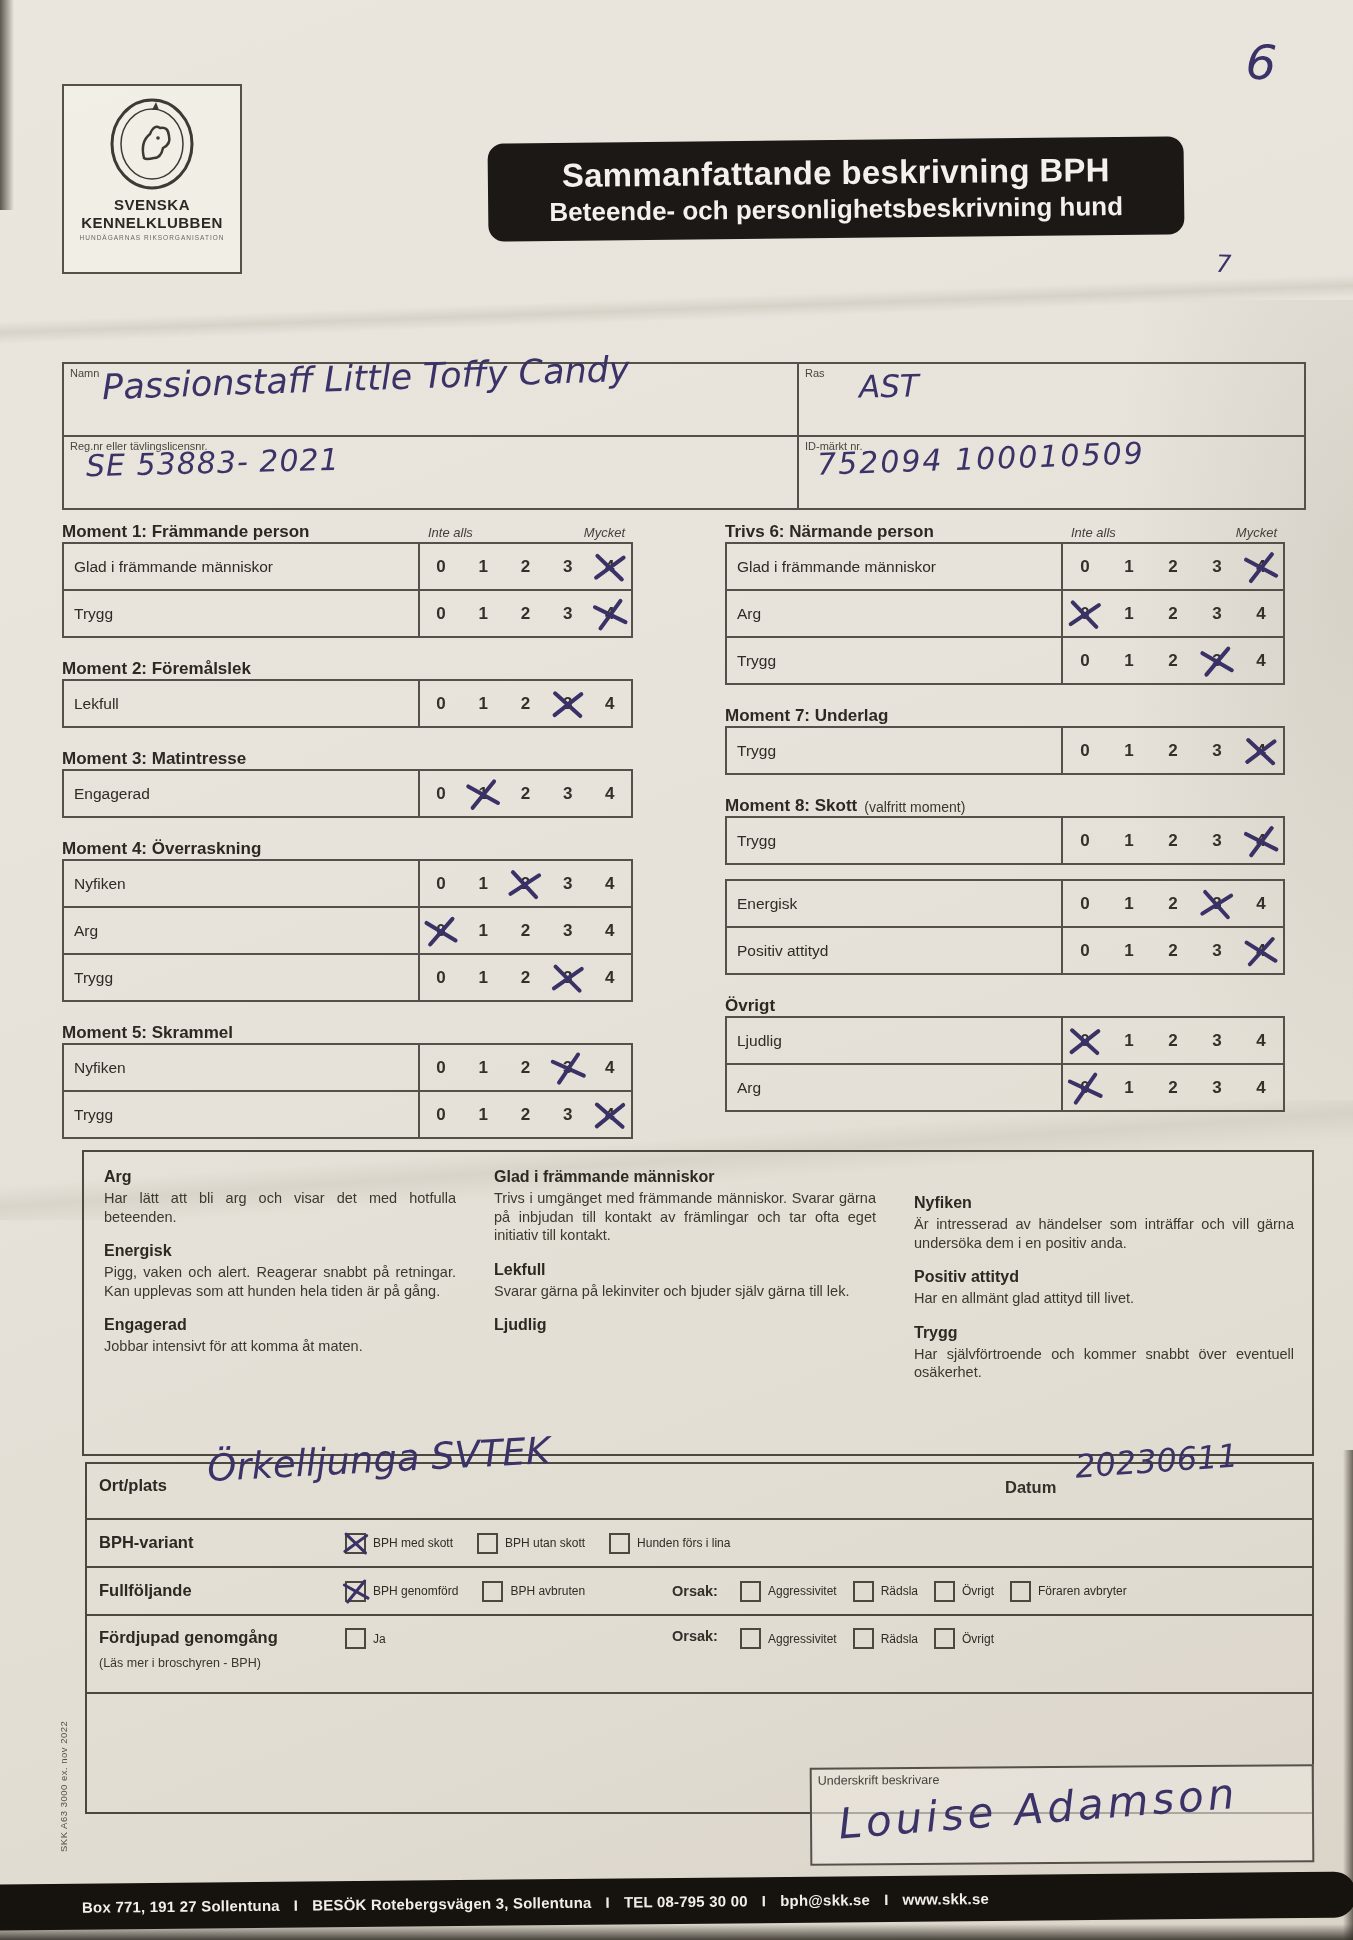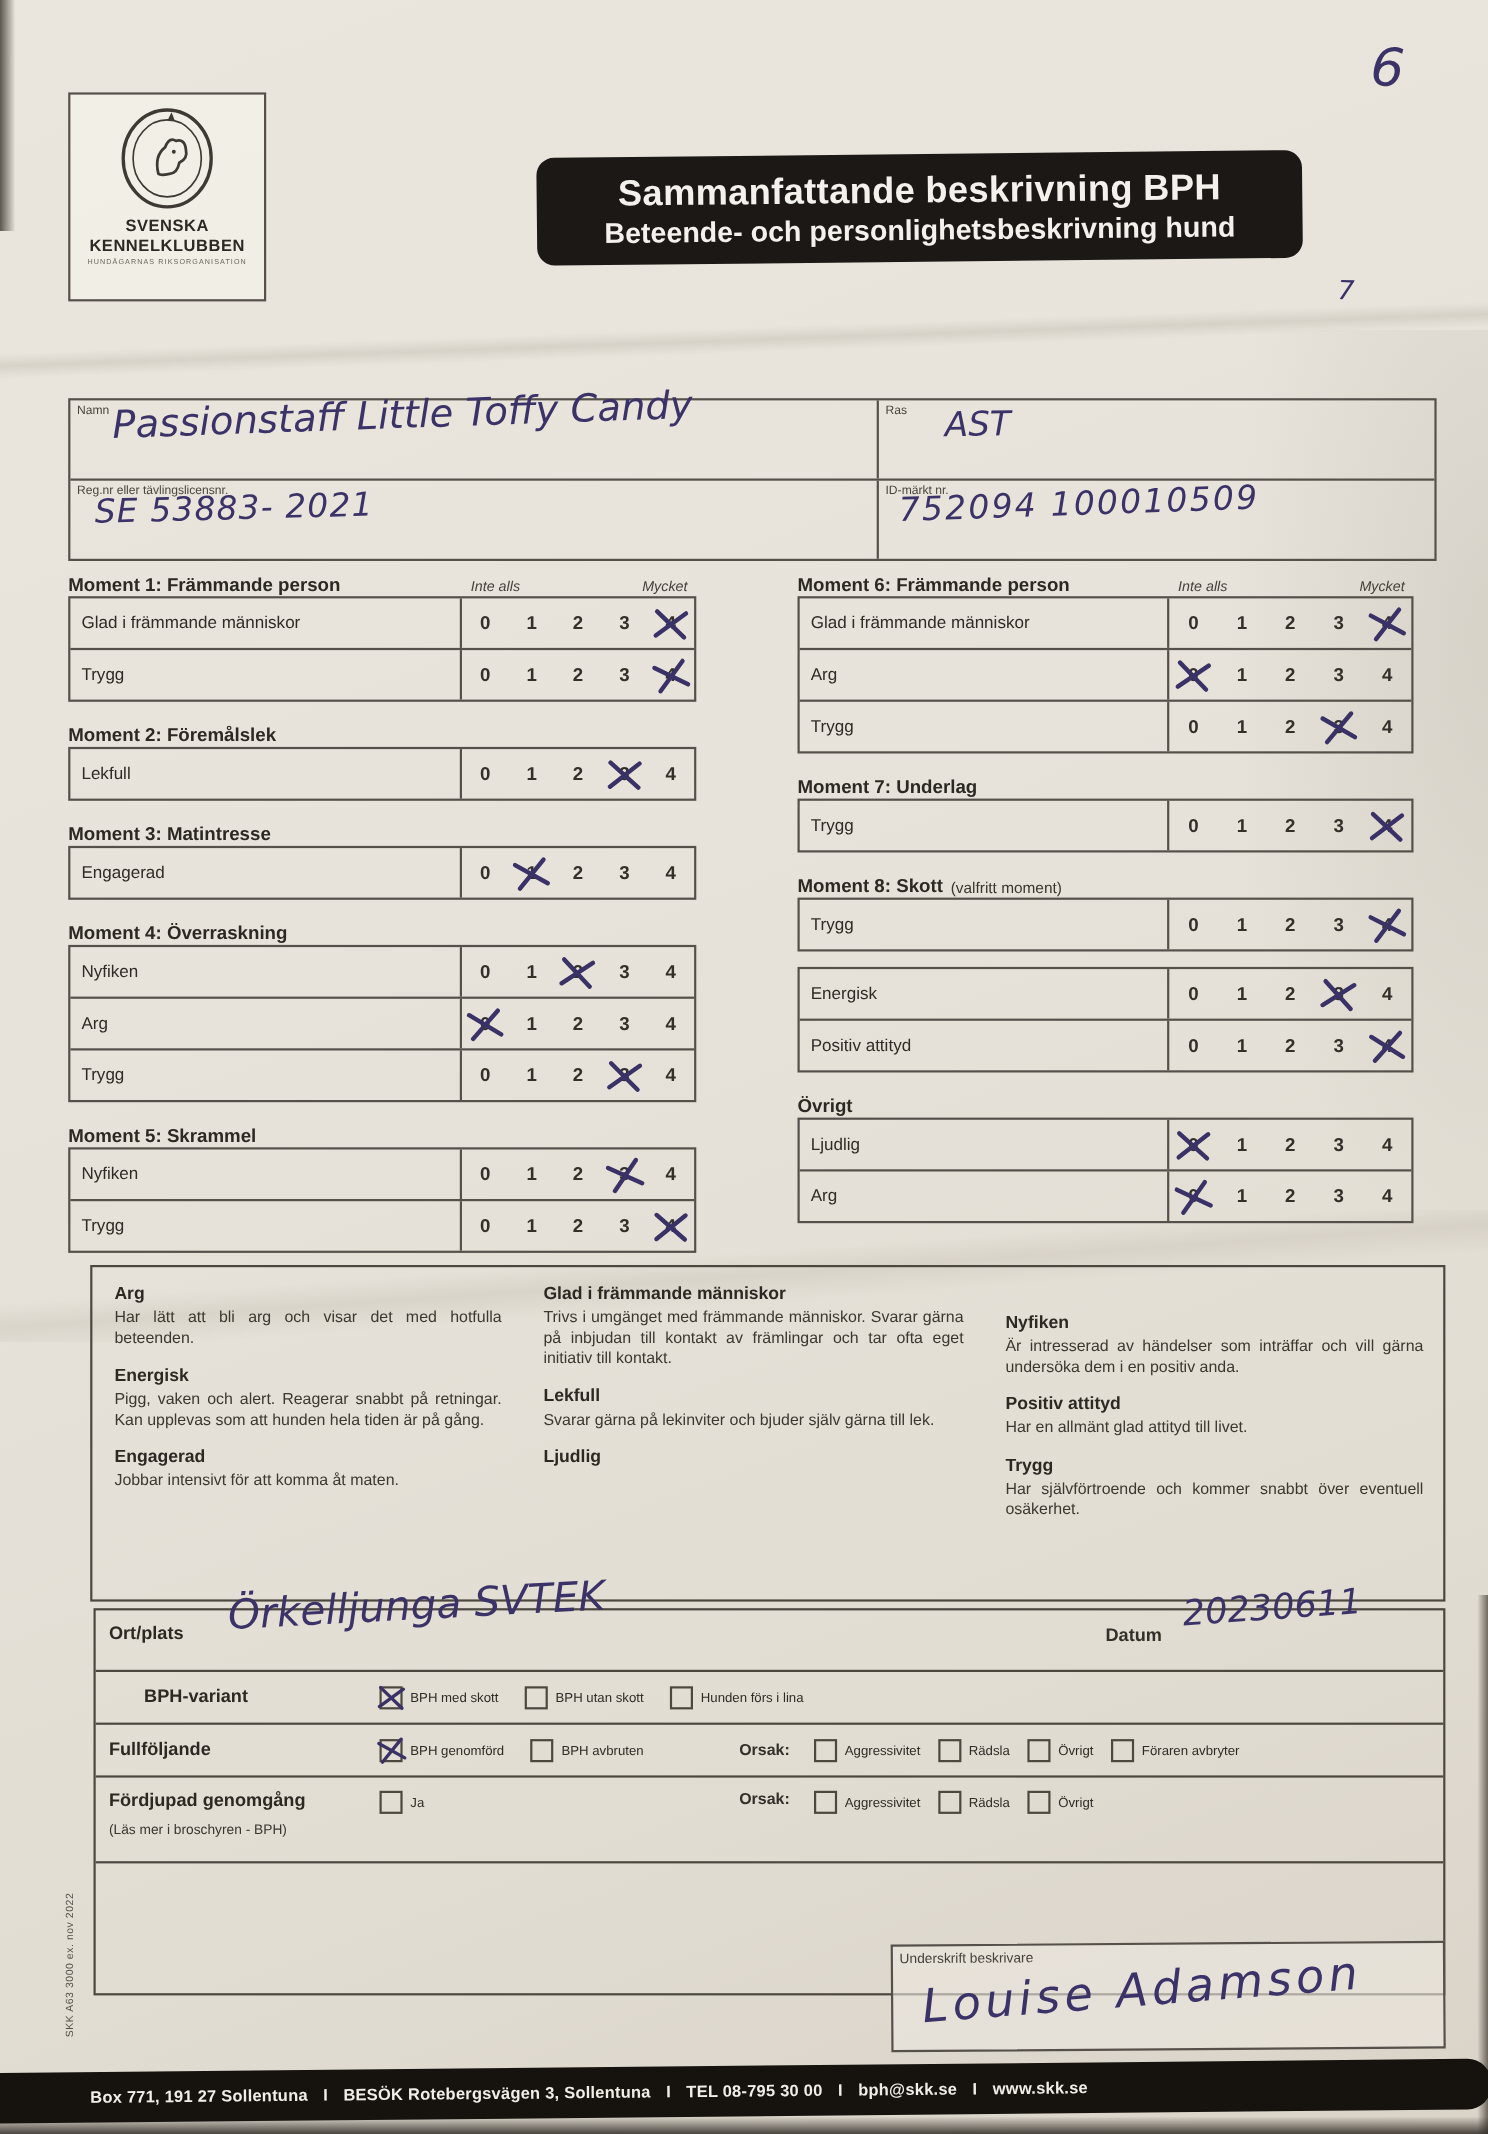--- a/index.html
+++ b/index.html
@@ -286,21 +286,21 @@
               <span class="num"><span class="num-t">3</span></span>
               <span class="num"><span class="num-t">4</span><span class="xmark" style="--r: 5deg;"></span></span>
             </div>
           </div>
         </div>
       </div>
     </div>
   <div class="col col-right">
       <div class="m-block">
         <div class="m-head">
-          <span class="m-title">Moment 6: Främmande person</span>
+          <span class="m-title">Trivs 6: Närmande person</span>
           <span class="scale-wrap">
             <span class="scale-label">Inte alls</span>
             <span class="scale-label">Mycket</span>
           </span>
         </div>
         <div class="m-table">
           <div class="m-row">
             <div class="m-label">Glad i främmande människor</div>
             <div class="m-score">
               <span class="num"><span class="num-t">0</span></span>
@@ -465,21 +465,21 @@
   </div>
 
   <div class="bottom-box">
     <div class="b-row b-row1">
       <span class="b-label">Ort/plats</span>
       <span class="ink hw-ort">Örkelljunga  SVTEK</span>
       <span class="datum-label">Datum</span>
       <span class="ink hw-datum">20230611</span>
     </div>
     <div class="b-row b-row2">
-      <span class="b-label" style="top:13px;margin-left:32px;">BPH-variant</span>
+      <span class="b-label" style="top:13px;">BPH-variant</span>
       <span class="cb-group">
           <span class="cb-item">
             <span class="cb">
               <span class="xmark cb-x" style="--r: 8deg;"></span>
             </span>
             <span class="cb-lb">BPH med skott</span>
           </span>
           <span class="cb-item">
             <span class="cb"></span>
             <span class="cb-lb">BPH utan skott</span>

